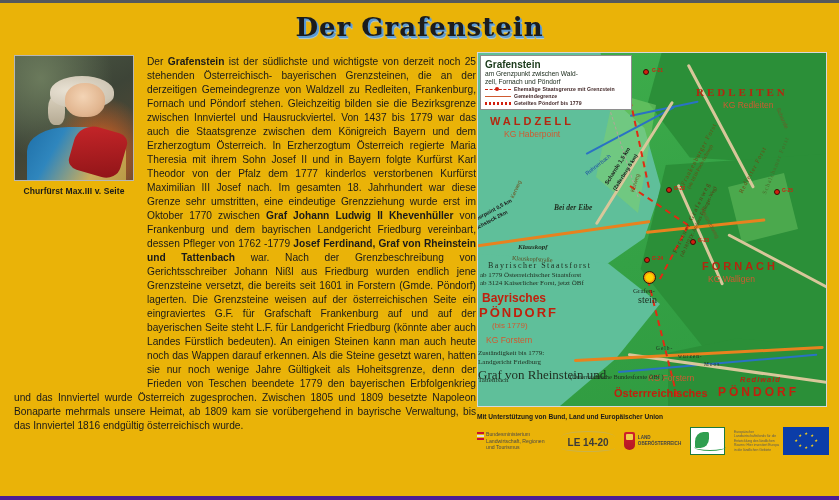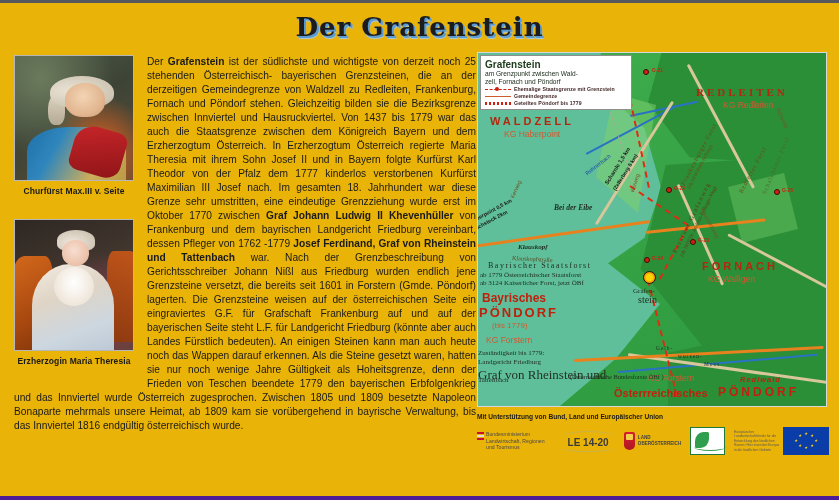--- a/index.html
+++ b/index.html
@@ -230,32 +230,20 @@
         <div class="p1-teal"></div>
         <div class="p1-body"></div>
       <div class="p1-sash"></div>
         <div class="p1-wig2"></div>
         <div class="p1-wig"></div>
         <div class="p1-face"></div>
     </div>
     <div class="caption">Churfürst Max.III v. Seite</div>
   </div>
 
-  <div class="portrait-block" id="portrait-2">
-    <div class="portrait-frame">
-      <div class="p2-bg"></div>
-        <div class="p2-drape"></div>
-        <div class="p2-drape2"></div>
-      <div class="p2-dress"></div>
-        <div class="p2-lace"></div>
-        <div class="p2-hair"></div>
-        <div class="p2-face"></div>
-    </div>
-    <div class="caption">Erzherzogin Maria Theresia</div>
-  </div>
 
   <div id="article-text">
     <div id="float-left"></div>
     <span id="article-span">Der <b>Grafenstein</b> ist der südlichste und wichtigste von derzeit noch 25 stehenden Österreichisch- bayerischen Grenzsteinen, die an der derzeitigen Gemeindegrenze von Waldzell zu Redleiten, Frankenburg, Fornach und Pöndorf stehen. Gleichzeitig bilden sie die Bezirksgrenze zwischen Innviertel und Hausruckviertel. Von 1437 bis 1779 war das auch die Staatsgrenze zwischen dem Königreich Bayern und dem Erzherzogtum Österreich. In Erzherzogtum Österreich regierte Maria Theresia mit ihrem Sohn Josef II und in Bayern folgte Kurfürst Karl Theodor von der Pfalz dem 1777 kinderlos verstorbenen Kurfürst Maximilian III Josef nach. Im gesamten 18. Jahrhundert war diese Grenze sehr umstritten, eine eindeutige Grenzziehung wurde erst im Oktober 1770 zwischen <b>Graf Johann Ludwig II Khevenhüller</b> von Frankenburg und dem bayrischen Landgericht Friedburg vereinbart, dessen Pfleger von 1762 -1779 <b>Josef Ferdinand, Graf von Rheinstein und Tattenbach</b> war. Nach der Grenzbeschreibung von Gerichtsschreiber Johann Nißl aus Friedburg wurden endlich jene Grenzsteine versetzt, die bereits seit 1601 in Forstern (Gmde. Pöndorf) lagerten. Die Grenzsteine weisen auf der österreichischen Seite ein eingraviertes G.F. für Grafschaft Frankenburg auf und auf der bayerischen Seite steht L.F. für Landgericht Friedburg (könnte aber auch Landes Fürstlich bedeuten). An einigen Steinen kann man auch heute noch das Wappen darauf erkennen. Als die Steine gesetzt waren, hatten sie nur noch wenige Jahre Gültigkeit als Hoheitsgrenze, denn der Frieden von Teschen beendete 1779 den bayerischen Erbfolgenkrieg und das Innviertel wurde Österreich zugesprochen. Zwischen 1805 und 1809 besetzte Napoleon Bonaparte mehrmals unsere Heimat, ab 1809 kam sie vorübergehend in bayrische Verwaltung, bis das Innviertel 1816 endgültig österreichisch wurde.</span>
   </div>
 
   <div id="map">
     <div class="m-austria"></div>
 
     <div class="m-teal" style="left:-10px; top:-10px; width:210px; height:250px;

